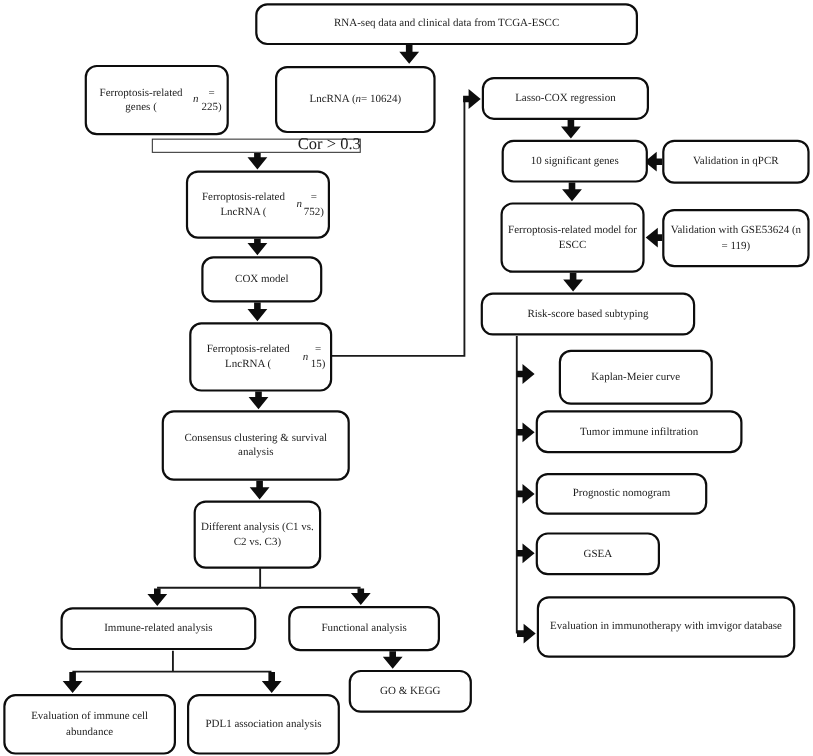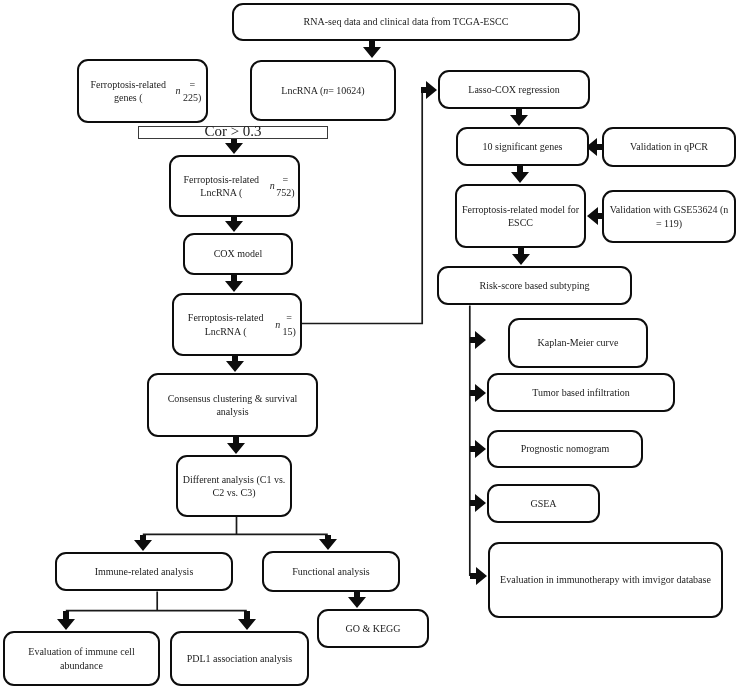--- a/index.html
+++ b/index.html
@@ -27,21 +27,21 @@
     font-size:10px;line-height:1.33;
     padding:0 2px;
   }
   .box i{font-style:italic;}
   .cor-rect{
     position:absolute;z-index:2;box-sizing:border-box;
     border:1.4px solid #3a3a3a;background:transparent;
   }
   .cor-label{
     position:absolute;z-index:3;
-    text-align:center;font-size:15px;line-height:1.2;
+    text-align:right;font-size:15px;line-height:1.2;
     background:transparent;
   }
 </style>
 </head>
 <body>
 
 <div id="stage">
 
   <svg id="connectors" viewBox="0 0 739 687" xmlns="http://www.w3.org/2000/svg">
     <g stroke="#1a1a1a" stroke-width="1.7" fill="none">
@@ -114,21 +114,21 @@
   <div class="box" style="left:602px;top:127px;width:134px;height:40px">Validation in qPCR</div>
 
   <div class="box" style="left:455px;top:184px;width:131px;height:64px">Ferroptosis-related model for ESCC</div>
 
   <div class="box" style="left:602px;top:190px;width:134px;height:53px">Validation with GSE53624 (n = 119)</div>
 
   <div class="box" style="left:437px;top:266px;width:195px;height:39px">Risk-score based subtyping</div>
 
   <div class="box" style="left:508px;top:318px;width:140px;height:50px">Kaplan-Meier curve</div>
 
-  <div class="box" style="left:487px;top:373px;width:188px;height:39px">Tumor based infiltration</div>
+  <div class="box" style="left:487px;top:373px;width:188px;height:39px">Tumor immune infiltration</div>
 
   <div class="box" style="left:487px;top:430px;width:156px;height:38px">Prognostic nomogram</div>
 
   <div class="box" style="left:487px;top:484px;width:113px;height:39px">GSEA</div>
 
-  <div class="box" style="left:488px;top:542px;width:235px;height:76px">Evaluation in immunotherapy with imvigor database</div>
+  <div class="box" style="left:488px;top:542px;width:235px;height:56px">Evaluation in immunotherapy with imvigor database</div>
 
 </div>
 
 </body></html>

